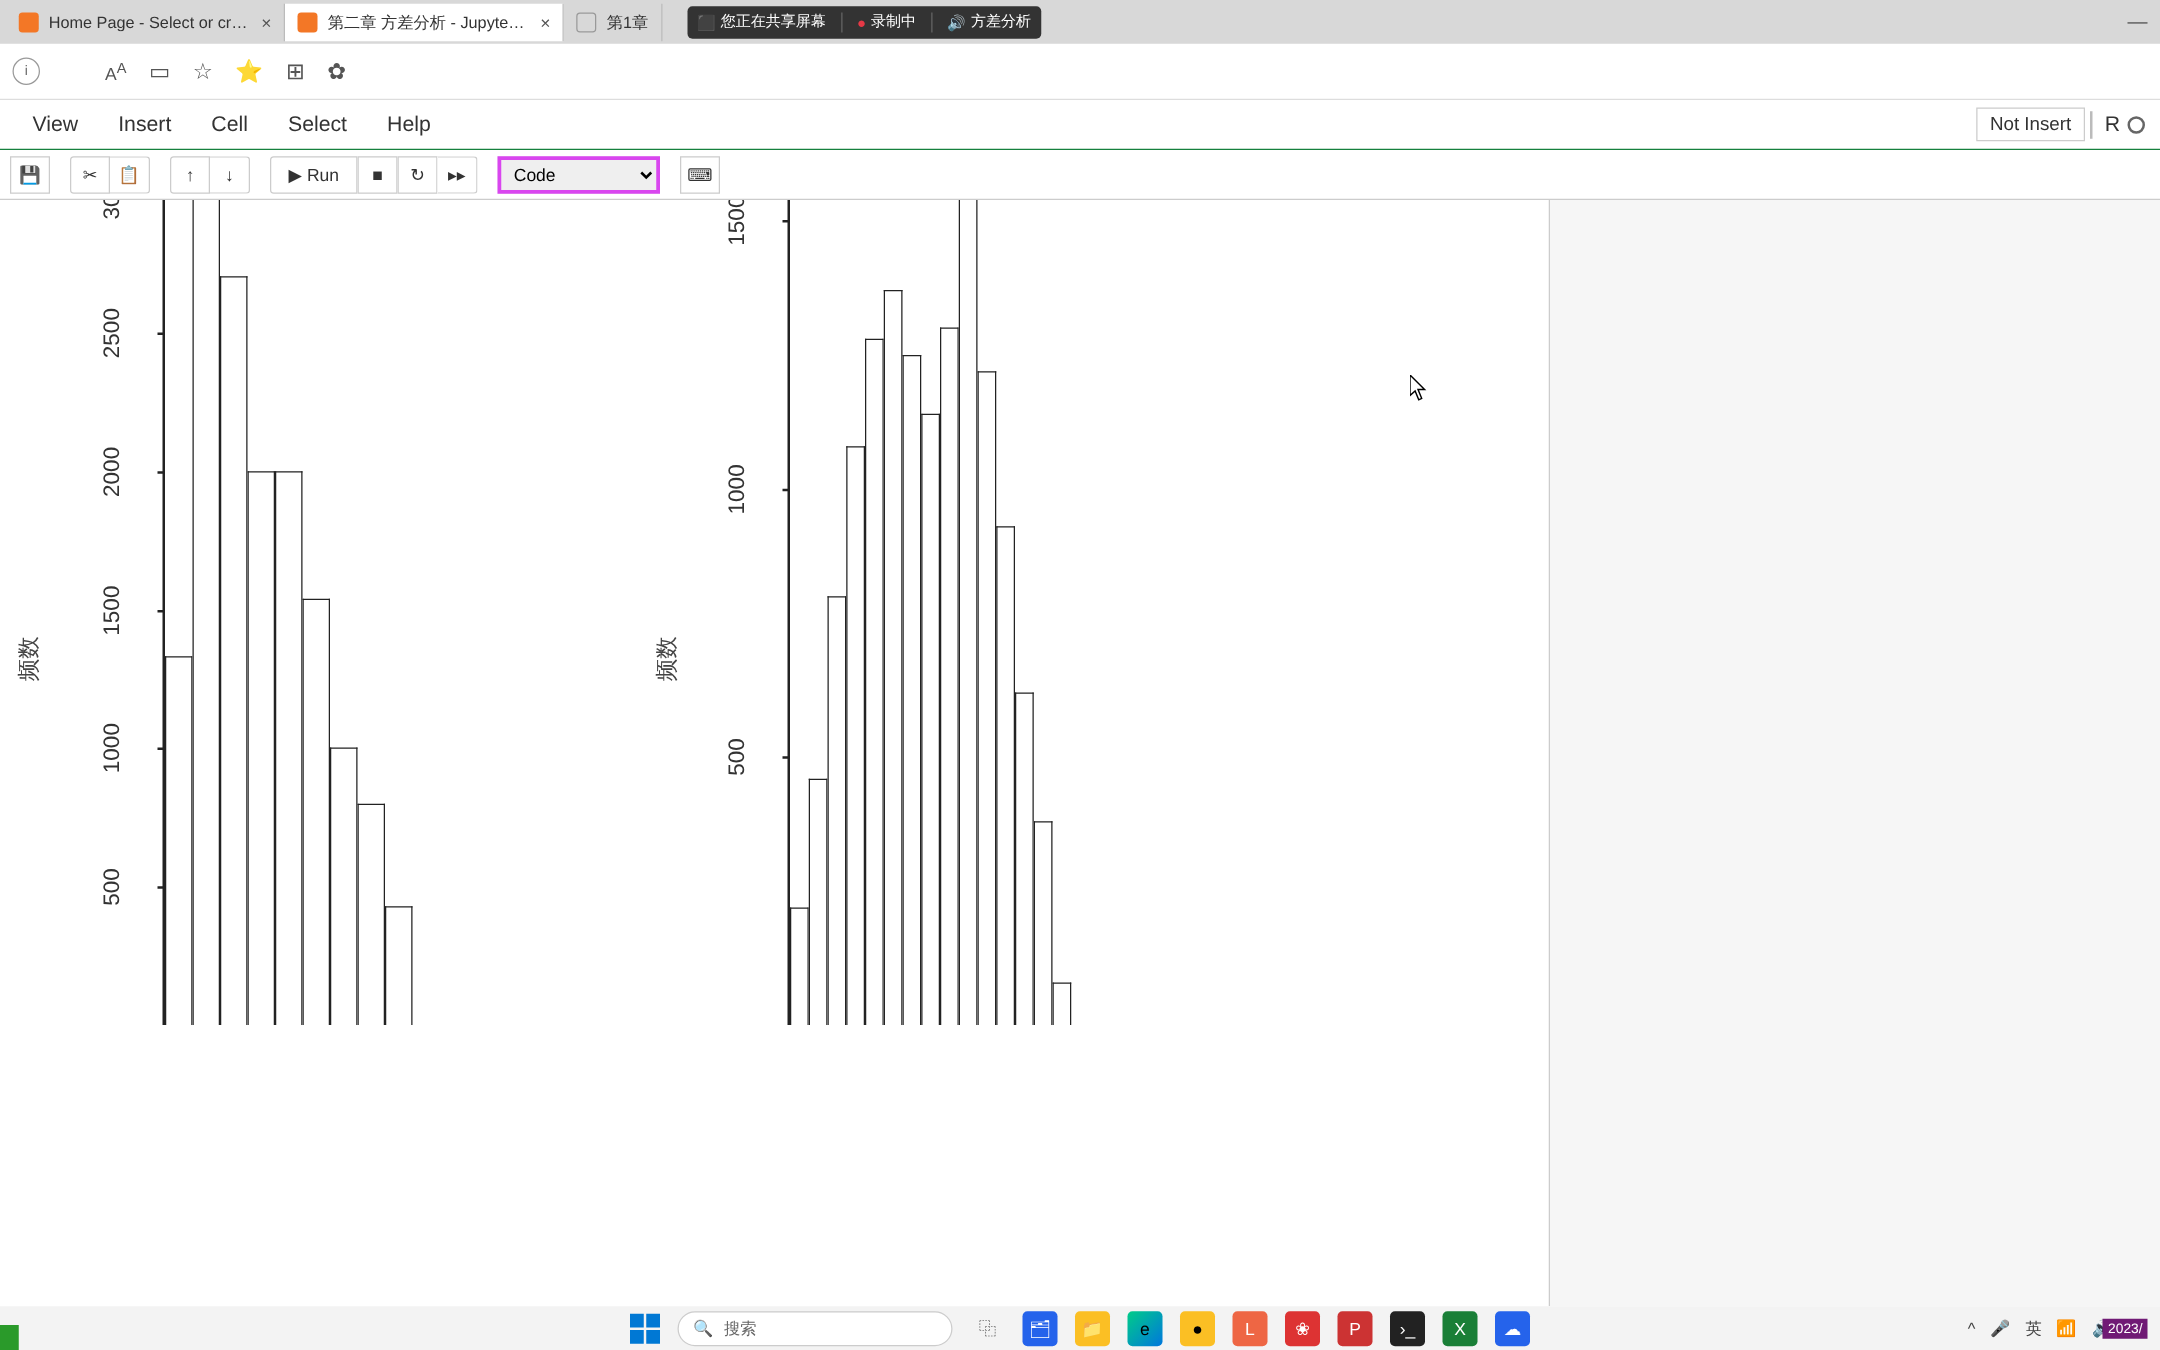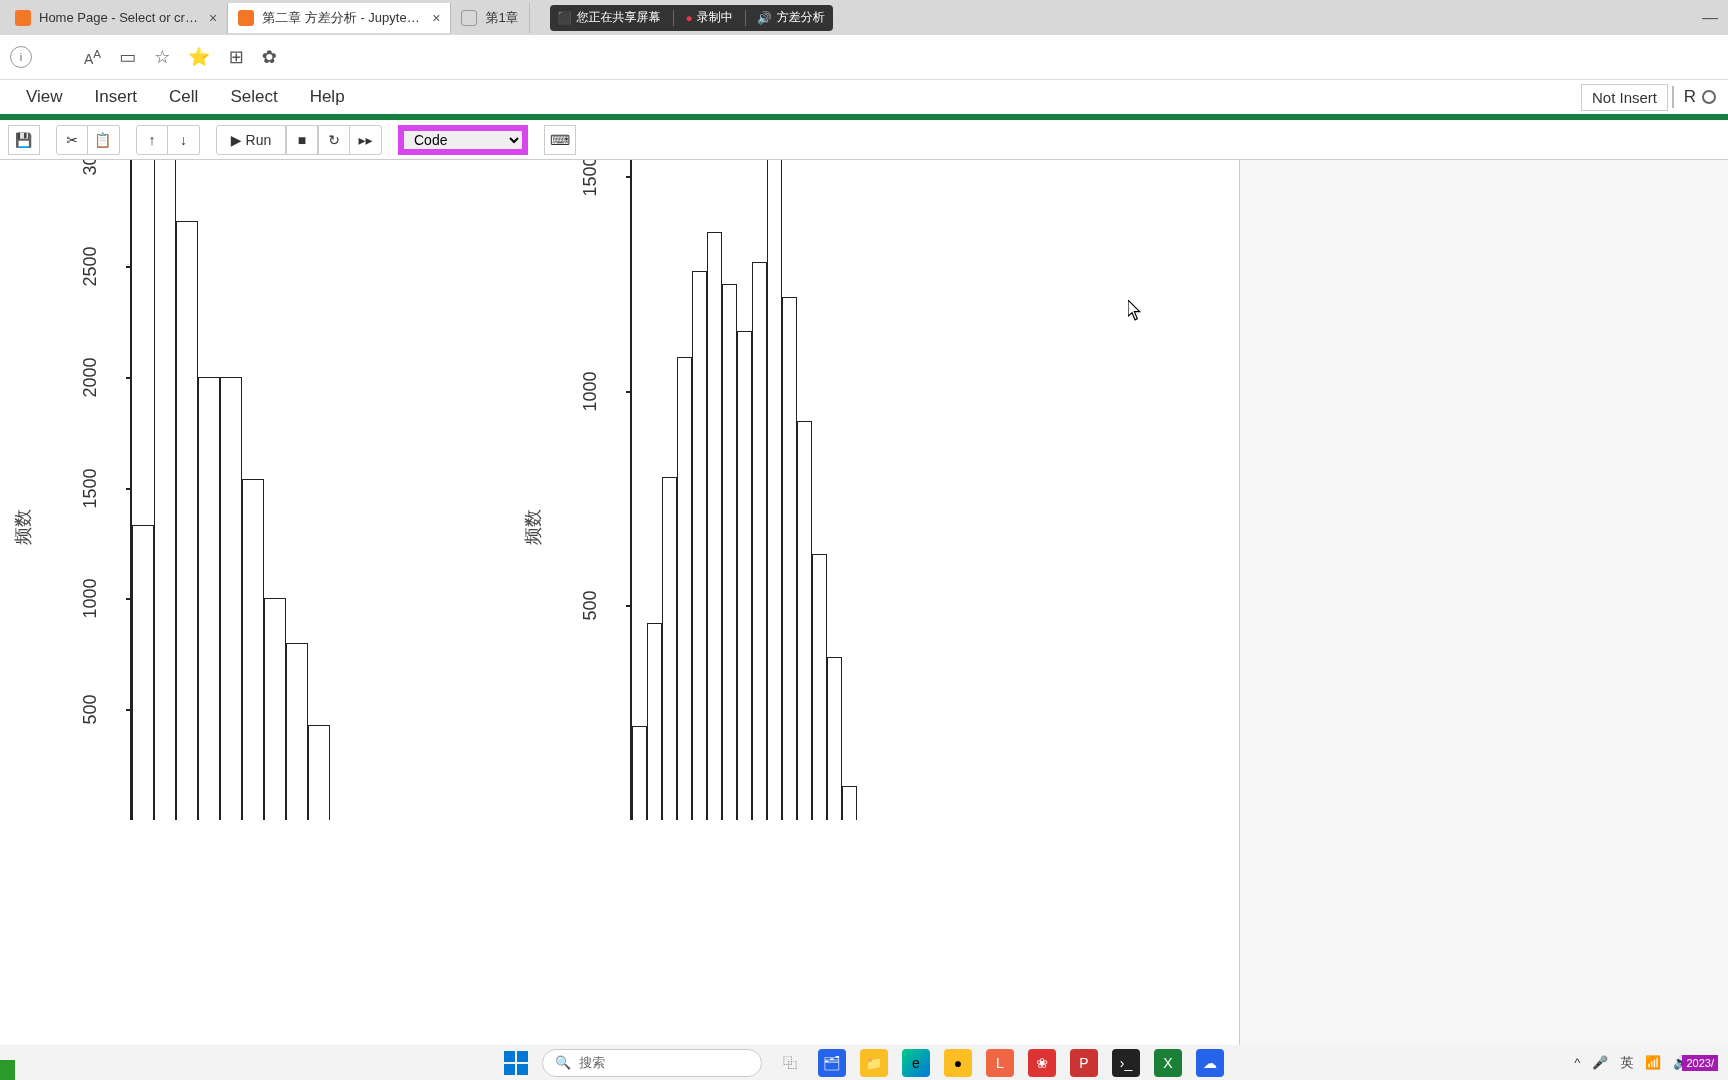--- a/index.html
+++ b/index.html
@@ -19,36 +19,36 @@
 
 
 .addr-row { height: 45px; border-bottom: 1px solid #ddd; display: flex; align-items: center; padding: 0 10px; gap: 8px; }
 .addr-icon { width: 22px; height: 22px; border: 1px solid #999; border-radius: 50%; display: flex; align-items: center; justify-content: center; font-size: 11px; color: #666; }
 .addr-url { flex: 1; font-size: 16px; color: #333; }
 .addr-host { color: #666; }
 .addr-right { display: flex; gap: 18px; align-items: center; color: #555; margin-left: 44px; }
 .addr-btn { font-size: 18px; cursor: pointer; }
 
 
-.menu-bar { height: 40px; display: flex; align-items: center; padding: 0 10px; border-bottom: 6px solid #15803d; position: relative; }
+.menu-bar { height: 40px; display: flex; align-items: center; padding: 0 10px; border-bottom: 1px solid #15803d; position: relative; }
 .menu-item { font-size: 17px; color: #333; padding: 0 16px; cursor: pointer; }
 .trust-badge { position: absolute; right: 60px; border: 1px solid #ccc; padding: 4px 10px; font-size: 15px; color: #333; }
 .kernel-ind { position: absolute; right: 12px; display: flex; align-items: center; gap: 6px; font-size: 17px; color: #333; }
 .kernel-circle { width: 14px; height: 14px; border: 2px solid #666; border-radius: 50%; }
 .kernel-sep { border-left: 2px solid #bbb; height: 22px; margin-right: 4px; }
 
 
 .toolbar { height: 40px; display: flex; align-items: center; padding: 4px 8px; border-bottom: 1px solid #ccc; gap: 4px; }
 .tb-btn { width: 32px; height: 30px; border: 1px solid #ccc; background: #fff; display: flex; align-items: center; justify-content: center; cursor: pointer; font-size: 14px; color: #333; }
 .tb-group { display: flex; gap: 0; }
 .tb-group .tb-btn { border-radius: 0; }
 .tb-group .tb-btn:first-child { border-radius: 3px 0 0 3px; }
 .tb-group .tb-btn:last-child { border-radius: 0 3px 3px 0; border-left: none; }
 .run-btn { width: 70px; gap: 4px; }
-.cell-type { width: 130px; height: 30px; border: 6px solid #d946ef; font-size: 14px; padding: 0 6px; }
+.cell-type { width: 130px; height: 30px; border: 3px solid #d946ef; font-size: 14px; padding: 0 6px; }
 .sep-gap { width: 8px; }
 
 
 .nb-area { position: absolute; top: 160px; left: 0; right: 0; bottom: 35px; overflow: hidden; background: #f6f6f6; }
 .output-cell { position: absolute; left: 0; top: 0; width: 1240px; height: 100%; background: #fff; border-right: 1px solid #ccc; }
 
 .chart { position: absolute; background: #fff; }
 .chart-left { left: 10px; top: -5px; width: 500px; height: 665px; }
 .chart-right { left: 520px; top: -5px; width: 500px; height: 665px; }
 
@@ -64,21 +64,21 @@
 .cursor { position: absolute; width: 14px; height: 20px; }
 
 
 .taskbar { position: absolute; bottom: 0; left: 0; right: 0; height: 35px; background: #f3f3f3; display: flex; align-items: center; justify-content: center; }
 .tb-center { display: flex; align-items: center; gap: 14px; }
 .tb-start { width: 24px; height: 24px; display: grid; grid-template-columns: 1fr 1fr; grid-template-rows: 1fr 1fr; gap: 2px; }
 .tb-start div { background: #0078d4; }
 .tb-search { display: flex; align-items: center; background: #fff; border: 1px solid #ccc; border-radius: 16px; height: 28px; padding: 0 12px; width: 220px; gap: 8px; color: #666; font-size: 13px; }
 .tb-app { width: 28px; height: 28px; border-radius: 4px; display: flex; align-items: center; justify-content: center; font-size: 14px; }
 .tb-tray { position: absolute; right: 10px; display: flex; align-items: center; gap: 12px; color: #444; font-size: 13px; }
-.tb-date { position: absolute; right: 0; background: #a21caf; color: #fff; font-size: 11px; padding: 2px 4px; }
+.tb-date { position: absolute; right: 0; background: #701a75; color: #fff; font-size: 11px; padding: 2px 4px; }
 
 .green-corner { position: absolute; top: 0; right: 0; width: 15px; height: 6px; background: #5bd65b; }
 .green-bl { position: absolute; bottom: 0; left: 0; width: 15px; height: 20px; background: #2a9a2a; }
 </style>
 </head>
 <body>
 
 <div class="green-corner"></div>
 
 <div class="tab-bar">

